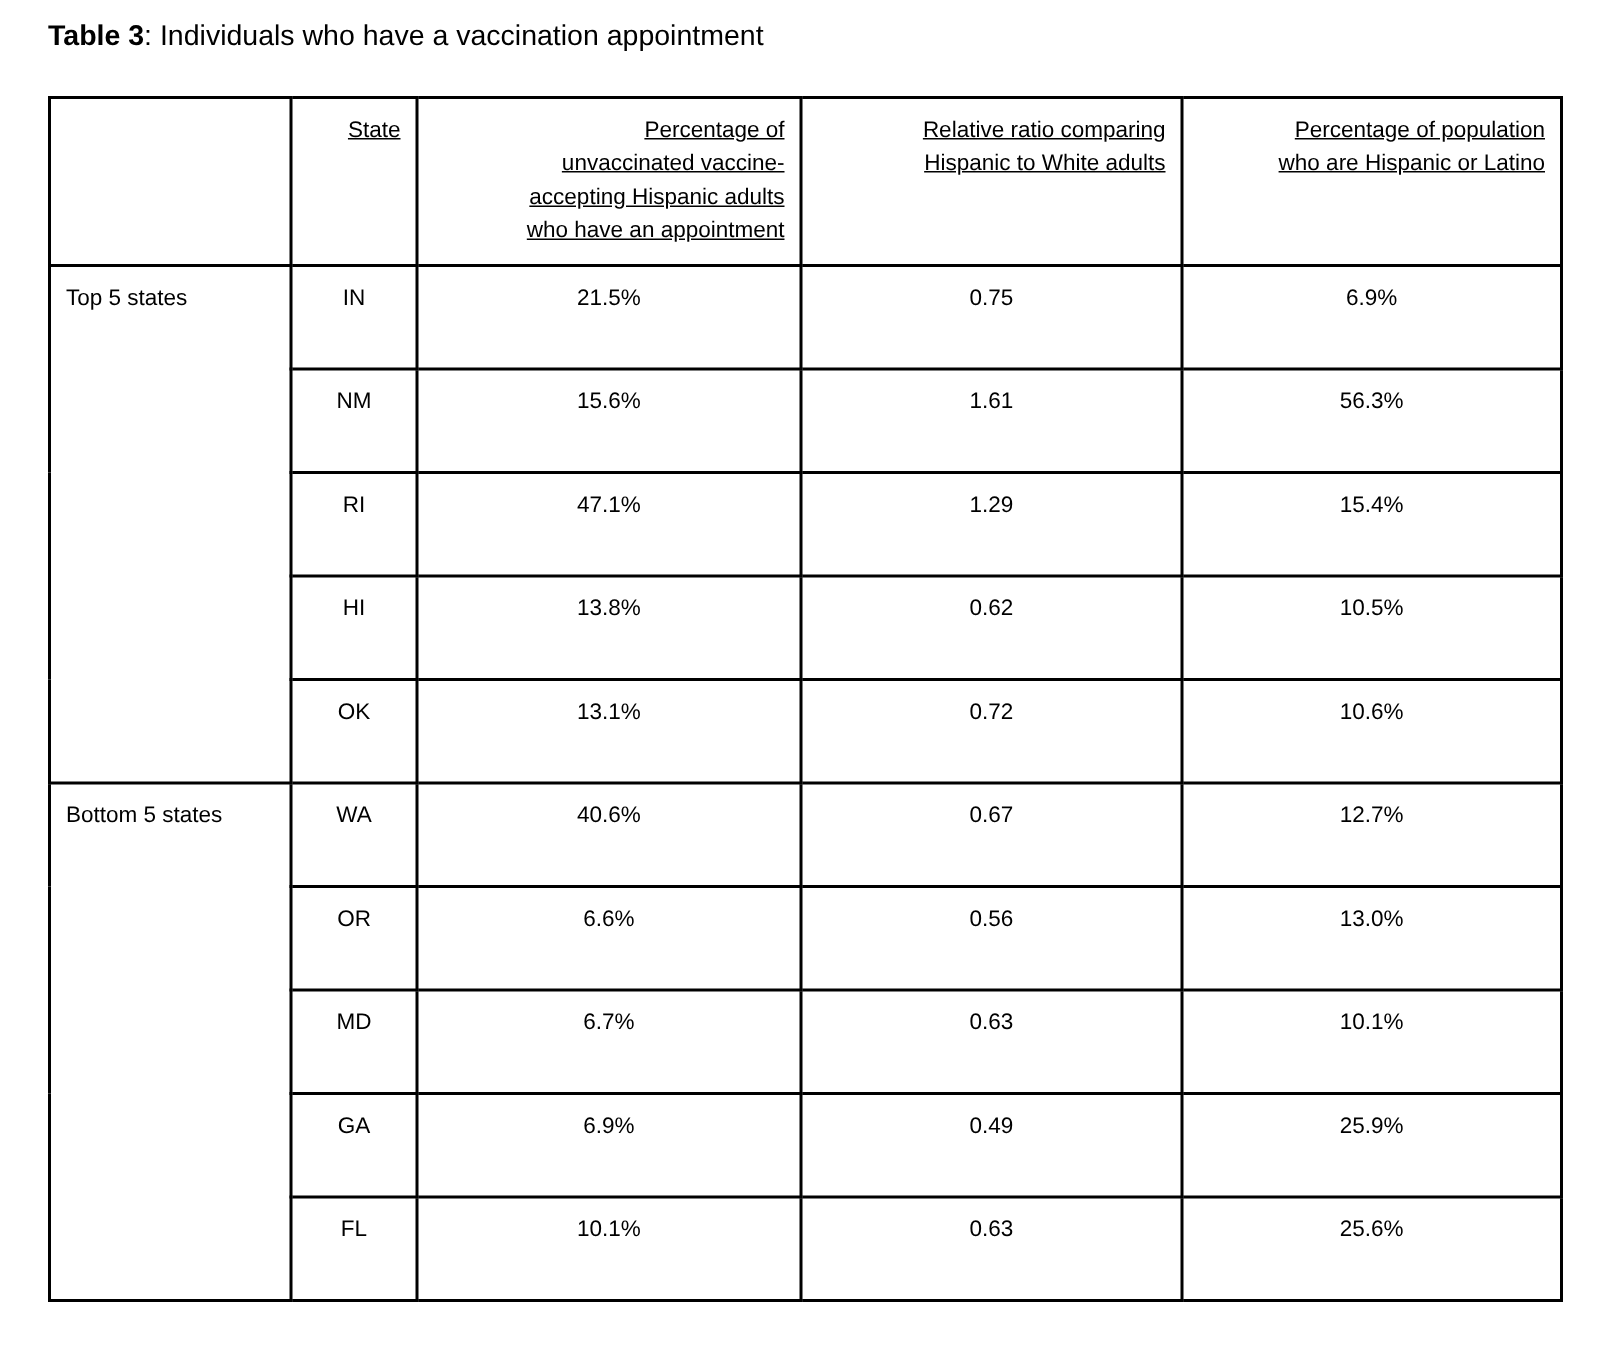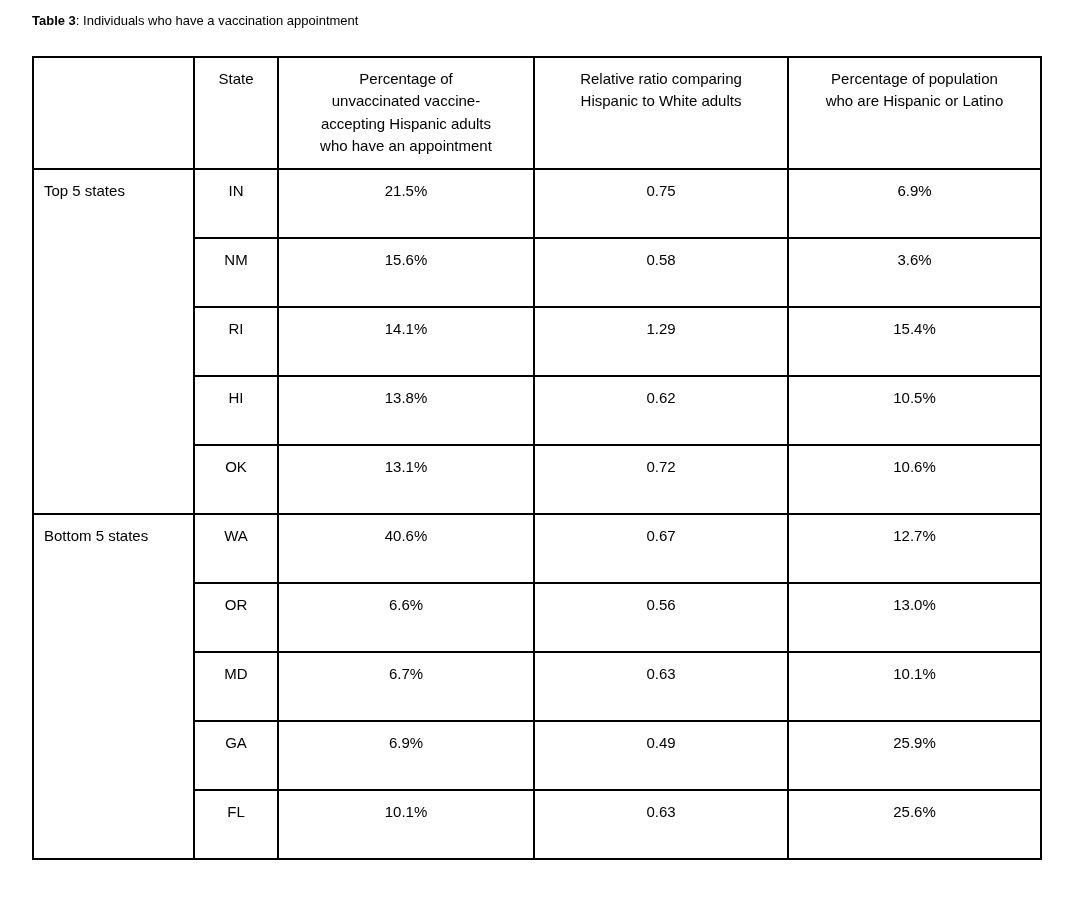--- a/index.html
+++ b/index.html
@@ -11,45 +11,46 @@
     color: #000000;
   }
   .page {
     position: relative;
     width: 1072px;
     height: 900px;
     background: #ffffff;
     padding: 13px 32px 0 32px;
   }
   .title {
-    font-size: 13px;
+    font-size: 19px;
     line-height: 1.3;
     margin: 0 0 26px 0;
     color: #000000;
   }
   .title .bold { font-weight: bold; }
   table.data-table {
     border-collapse: collapse;
     table-layout: fixed;
     width: 1008px;
   }
   table.data-table th,
   table.data-table td {
     border: 2px solid #000000;
     font-size: 15px;
     font-weight: normal;
     vertical-align: top;
     padding: 10px 10px;
     overflow: hidden;
   }
   thead th {
-    text-align: center;
+    text-align: right;
     height: 103px;
     line-height: 1.5;
     white-space: pre-line;
+    text-decoration: underline;
   }
   tbody td {
     height: 69px;
     text-align: center;
     line-height: 1.4;
   }
   tbody td.group-label {
     text-align: left;
   }
 </style>
@@ -86,26 +87,26 @@
       <tr>
         <td class="group-label" rowspan="5">Top 5 states</td>
         <td>IN</td>
         <td>21.5%</td>
         <td>0.75</td>
         <td>6.9%</td>
       </tr>
       <tr>
         <td>NM</td>
         <td>15.6%</td>
-        <td>0.58</td>
-        <td>3.6%</td>
+        <td>1.61</td>
+        <td>56.3%</td>
       </tr>
       <tr>
         <td>RI</td>
-        <td>14.1%</td>
+        <td>47.1%</td>
         <td>1.29</td>
         <td>15.4%</td>
       </tr>
       <tr>
         <td>HI</td>
         <td>13.8%</td>
         <td>0.62</td>
         <td>10.5%</td>
       </tr>
       <tr>

